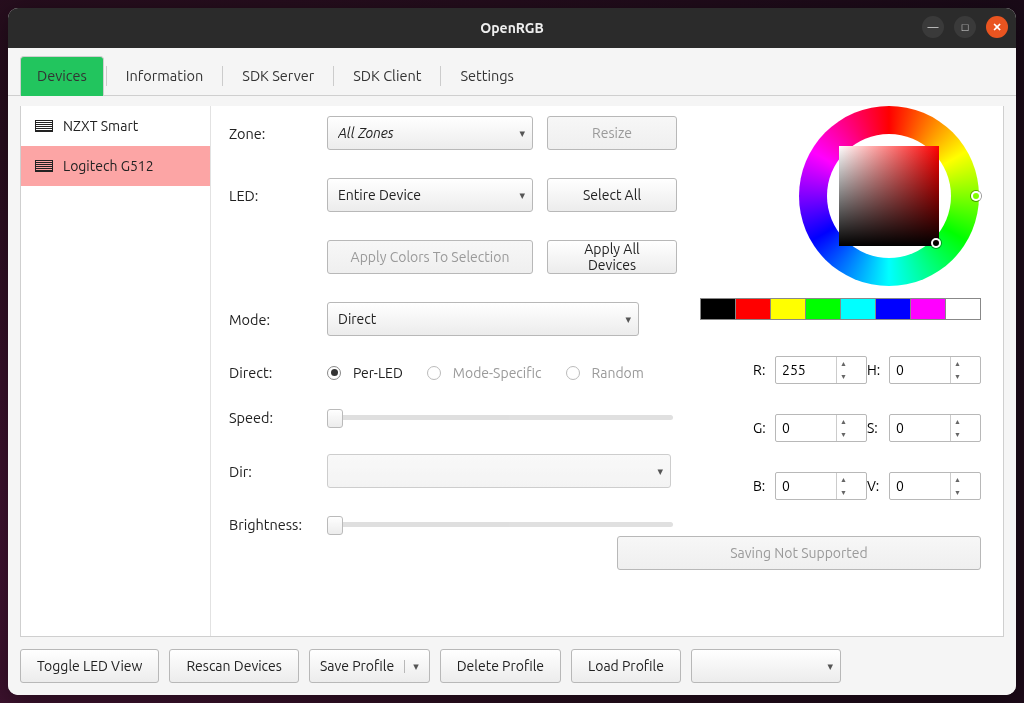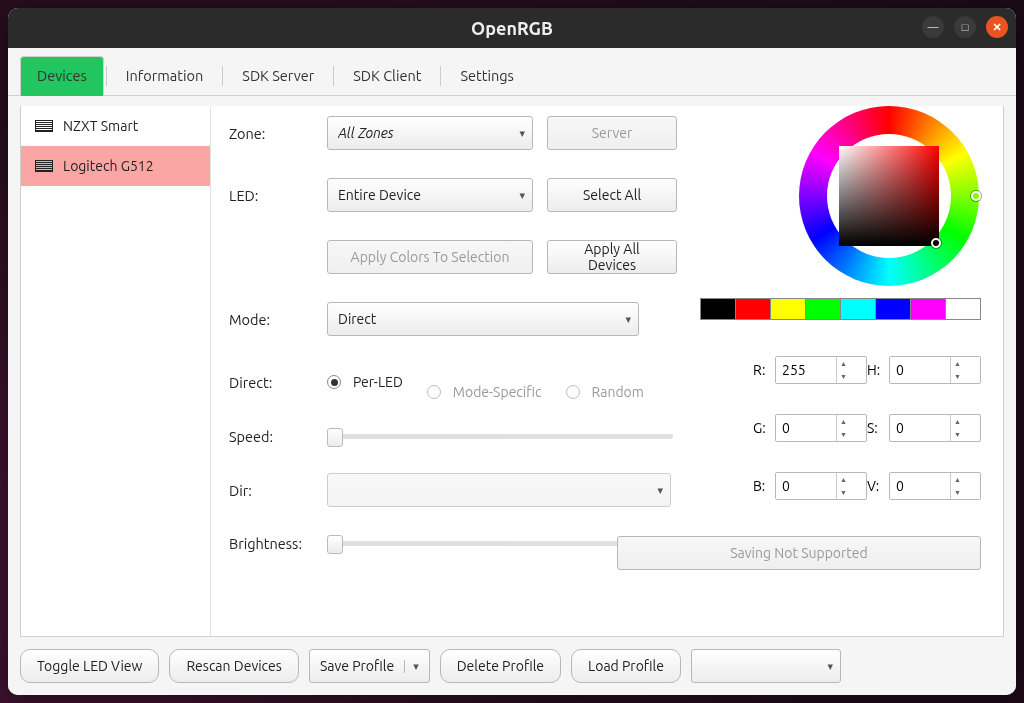--- a/index.html
+++ b/index.html
@@ -13,21 +13,21 @@
     border-radius: 10px;
     display: flex; flex-direction: column;
     box-shadow: 0 6px 30px rgba(0,0,0,.5);
     overflow: hidden;
   }
   .titlebar {
     height: 40px; background: #2b2b2b; color: #eee;
     display: flex; align-items: center; justify-content: center;
     position: relative;
   }
-  .titlebar .title { font-size: 18px; font-weight: 600; }
+  .titlebar .title { font-size: 14px; font-weight: 600; }
   .winbtns { position: absolute; right: 8px; top: 8px; display: flex; gap: 10px; }
   .winbtn { width: 22px; height: 22px; border-radius: 50%; display:flex; align-items:center; justify-content:center; font-size: 11px; color:#ddd; }
   .winbtn.min { background:#3a3a3a; }
   .winbtn.max { background:#3a3a3a; }
   .winbtn.close { background:#e95420; color:#fff; font-weight:bold; }
 
   .tab-row {
     display:flex; align-items:flex-end; padding: 8px 12px 0 12px; background:#f5f5f5;
     border-bottom: 1px solid #cfcfcf;
   }
@@ -116,21 +116,21 @@
   .huecursor { right:-2px; top:50%; transform:translateY(-50%); }
   .svcursor { right:38px; bottom:38px; }
 
   
   .swatches { position:absolute; right:22px; top:192px; display:flex; }
   .sw { width:36px; height:22px; border:1px solid #888; margin-left:-1px;}
   .sw:first-child{ margin-left:0;}
 
   
   .radio { display:inline-flex; align-items:center; gap:12px; font-size:14px; color:#222; margin-right:16px;}
-  .radio.disabled { color:#9a9a9a;margin-top:20px; }
+  .radio.disabled { color:#9a9a9a; }
   .rcircle { width:14px; height:14px; border:1px solid #888; border-radius:50%; display:inline-flex; align-items:center; justify-content:center; background:#fff;}
   .rcircle.on::after{ content:""; width:7px; height:7px; background:#333; border-radius:50%;}
   .radio.disabled .rcircle { border-color:#bbb; }
 
   
   .spin { display:inline-flex; align-items:center; border:1px solid #b8b8b8; border-radius:2px; height:28px; background:#fff; }
   .spin input { border:none; width:60px; height:100%; padding:0 6px; font-size:14px; outline:none; background:transparent; }
   .spin .arrows { width:14px; height:100%; border-left:1px solid #ccc; display:flex; flex-direction:column;}
   .spin .arrows span{ flex:1; font-size:7px; text-align:center; color:#666; line-height:12px; cursor:pointer;}
   .numlbl { width:20px; font-size:14px; }
@@ -143,21 +143,21 @@
   .slider { flex:1; height:5px; background:#d8d8d8; border-radius:3px; position:relative; margin-right: 4px; }
   .slider::before{ content:""; position:absolute; left:0; top:-6px; width:14px; height:17px; background:linear-gradient(#fff,#e8e8e8); border:1px solid #aaa; border-radius:3px;}
   .slider.disabled { opacity:.8; }
   .speed-row .slider, .bright-row .slider { max-width: 346px; }
   .dir-sel { width:344px; }
 
   
   .bottombar {
     display:flex; gap:10px; padding: 6px 12px 12px; background:#f5f5f5;
   }
-  .bottombar .btn { flex: 0 0 auto; border-radius: 10px; }
+  .bottombar .btn { flex: 0 0 auto; }
   .bottombar .dropbtn { display:flex; align-items:center; }
   .dropbtn .caret { border-left:1px solid #b8b8b8; margin-left:10px; padding-left:8px; font-size:11px; color:#555;}
   .profile-combo { width:150px; }
 
   .savebtn-wide { width: 364px; position:absolute; right:22px; top: 430px; }
 </style>
 </head>
 <body>
 
 <div class="window">
@@ -195,21 +195,21 @@
           <span class="devicon"></span>
           <span>Logitech G512</span>
         </div>
       </div>
 
       <div class="form">
 
         <div class="row">
           <span class="lbl">Zone:</span>
           <span class="selwrap"><select class="zone-sel"><option>All Zones</option></select></span>
-          <button class="btn disabled resize-btn">Server</button>
+          <button class="btn disabled resize-btn">Resize</button>
         </div>
 
         <div class="row">
           <span class="lbl">LED:</span>
           <span class="selwrap"><select class="led-sel"><option>Entire Device</option></select></span>
           <button class="btn selectall">Select All</button>
         </div>
 
         <div class="row">
           <span class="lbl"></span>

